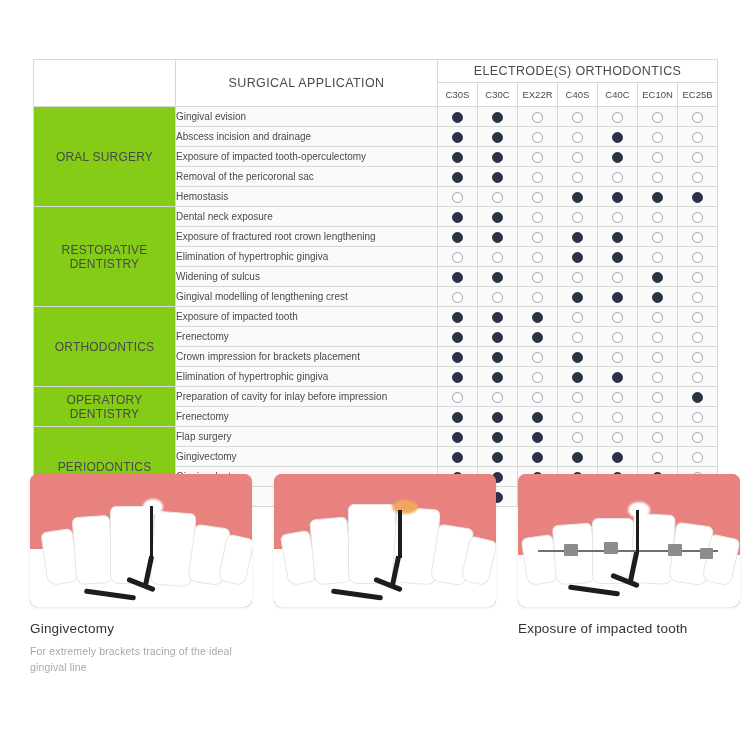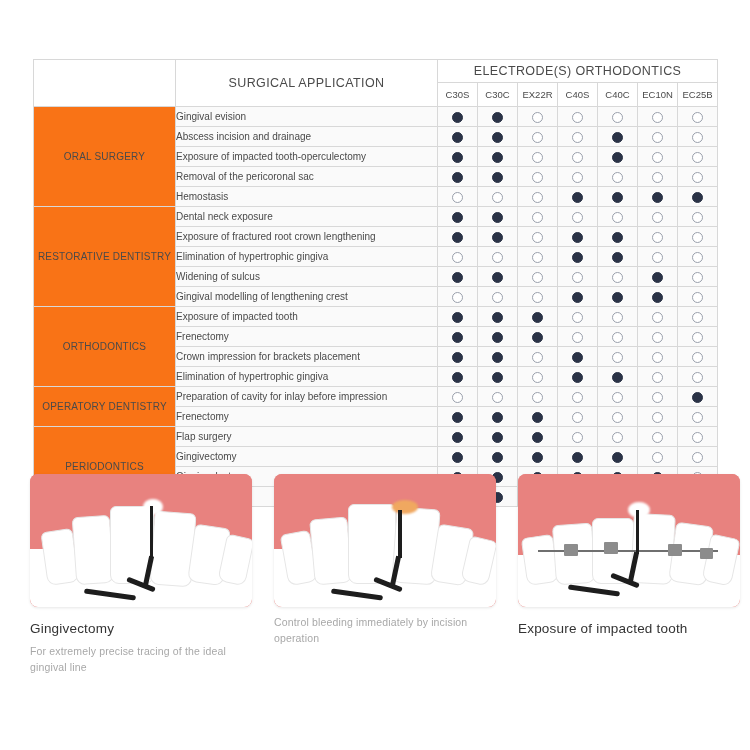--- a/index.html
+++ b/index.html
@@ -30,21 +30,21 @@
   }
   .hdr-elec{
     height:22px;background:#fff;text-align:center;
     font-size:12.5px;letter-spacing:.4px;color:#4a4a4a;
   }
   .hdr-sub{
     height:23px;text-align:center;font-size:9.5px;color:#4a4a4a;
     background:#fff;
   }
   .grp{
-    background:#f97316;text-align:center;font-size:10px;
+    background:#84cc16;text-align:center;font-size:12px;
     color:#4a4a4a;line-height:14px;letter-spacing:.2px;
   }
   .proc{
     background:#fafafa;font-size:10px;color:#4a4a4a;
     padding-left:9px;height:19px;line-height:19px;white-space:nowrap;
   }
   .dotcell{text-align:center;height:19px;background:#fafafa;}
   .dot{
     display:inline-block;width:9px;height:9px;border-radius:50%;
     vertical-align:middle;
@@ -334,40 +334,39 @@
         <div class="tooth" style="left:122px;top:38px;width:40px;height:72px;transform:rotate(4deg);"></div>
         <div class="tooth" style="left:161px;top:52px;width:34px;height:56px;transform:rotate(8deg);"></div>
         <div class="tooth" style="left:192px;top:62px;width:26px;height:46px;transform:rotate(12deg);"></div>
         <div class="spark" style="left:113px;top:25px;width:20px;height:16px;"></div>
         <div class="probe" style="left:120px;top:32px;width:3px;height:52px;"></div>
         <div class="probe" style="left:116px;top:82px;width:5px;height:30px;transform:rotate(12deg);"></div>
         <div class="probe" style="left:96px;top:108px;width:30px;height:5px;border-radius:3px;transform:rotate(22deg);"></div>
         <div class="probe" style="left:54px;top:118px;width:52px;height:5px;border-radius:3px;transform:rotate(8deg);"></div>
       </div>
       <div class="caption-title">Gingivectomy</div>
-      <div class="caption-text">For extremely precise tracing of the ideal gingival line</div>
+      <div class="caption-text">For extremely brackets tracing of the ideal gingival line</div>
     </div>
 
     <div class="card">
       <div class="imgbox">
         <div class="gum"></div>
         <div class="whitebase"></div>
         <div class="tooth" style="left:10px;top:58px;width:28px;height:50px;transform:rotate(-10deg);"></div>
         <div class="tooth" style="left:38px;top:44px;width:36px;height:64px;transform:rotate(-5deg);"></div>
         <div class="tooth" style="left:74px;top:30px;width:46px;height:78px;"></div>
         <div class="tooth" style="left:120px;top:34px;width:42px;height:74px;transform:rotate(4deg);"></div>
         <div class="tooth" style="left:160px;top:52px;width:34px;height:56px;transform:rotate(9deg);"></div>
         <div class="tooth" style="left:191px;top:64px;width:26px;height:44px;transform:rotate(13deg);"></div>
         <div class="spark" style="left:118px;top:26px;width:26px;height:14px;background:#f0a860;"></div>
         <div class="probe" style="left:124px;top:36px;width:4px;height:48px;"></div>
         <div class="probe" style="left:119px;top:82px;width:5px;height:30px;transform:rotate(12deg);"></div>
         <div class="probe" style="left:99px;top:108px;width:30px;height:5px;border-radius:3px;transform:rotate(22deg);"></div>
         <div class="probe" style="left:57px;top:118px;width:52px;height:5px;border-radius:3px;transform:rotate(8deg);"></div>
       </div>
-      <div class="caption-text">Control bleeding immediately by incision operation</div>
     </div>
 
     <div class="card">
       <div class="imgbox">
         <div class="gum"></div>
         <div class="whitebase" style="height:52px;"></div>
         <div class="tooth" style="left:6px;top:62px;width:30px;height:46px;transform:rotate(-8deg);"></div>
         <div class="tooth" style="left:36px;top:50px;width:38px;height:58px;transform:rotate(-4deg);"></div>
         <div class="tooth" style="left:74px;top:44px;width:40px;height:64px;"></div>
         <div class="tooth" style="left:114px;top:40px;width:40px;height:68px;transform:rotate(3deg);"></div>

